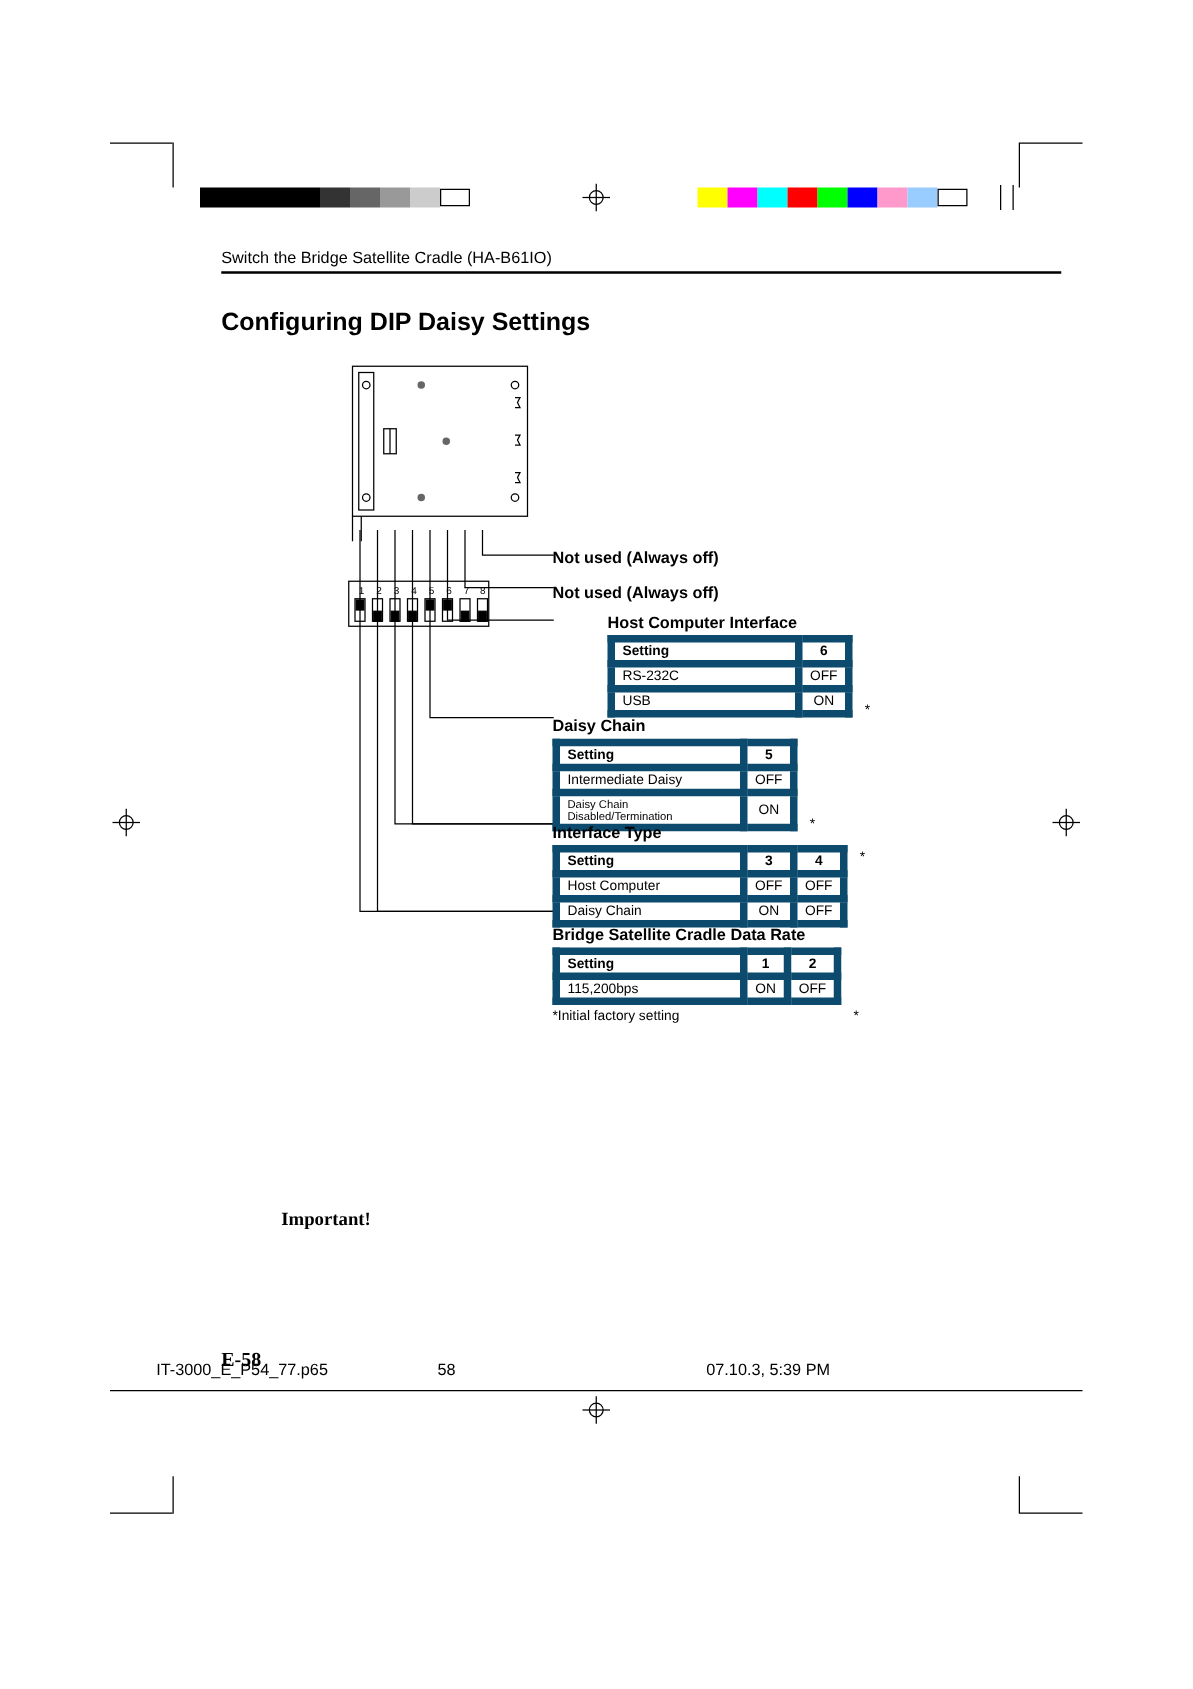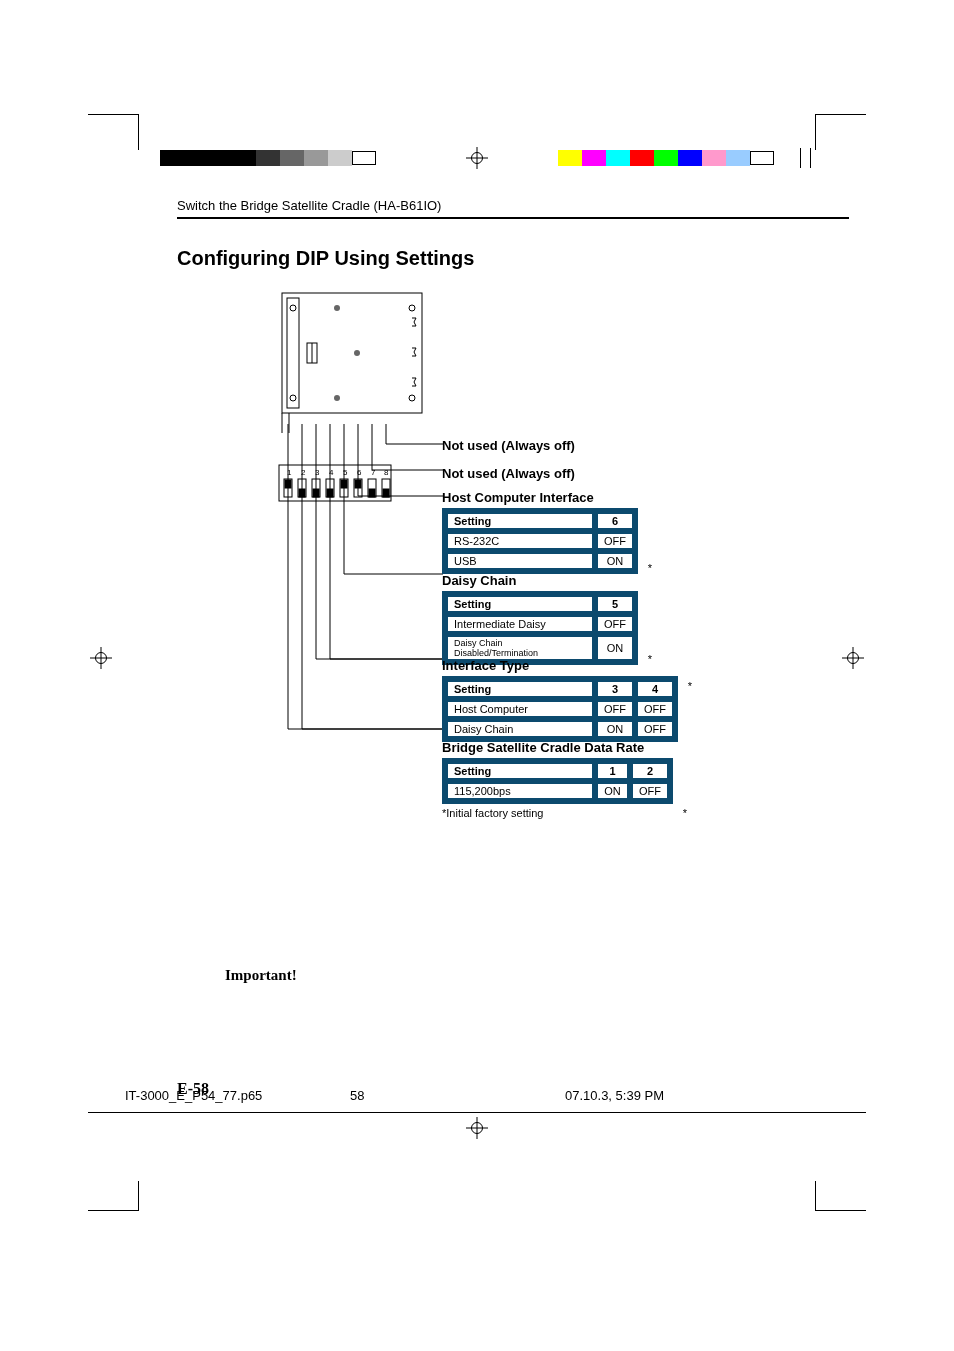--- a/index.html
+++ b/index.html
@@ -94,21 +94,21 @@
     <div class="hv"></div>
   </div>
 <div class="reg-target" style="position:absolute; right:93px; top:650px;">
     <div class="circ"></div>
     <div class="hv"></div>
   </div>
 
 <div class="content">
   <div class="running-head">Switch the Bridge Satellite Cradle (HA-B61IO)</div>
   <div class="rule"></div>
-  <div class="h1">Configuring DIP Using Settings</div>
+  <div class="h1">Configuring DIP Daisy Settings</div>
 
   <div class="diagram-wrap">
     <svg class="diag-svg" width="160" height="180" viewBox="0 0 160 180">
 
       <rect x="5" y="5" width="140" height="120" fill="none" stroke="#000"></rect>
       <rect x="10" y="10" width="12" height="110" fill="none" stroke="#000"></rect>
       <circle cx="16" cy="20" r="3" fill="none" stroke="#000"></circle>
       <circle cx="16" cy="110" r="3" fill="none" stroke="#000"></circle>
       <circle cx="135" cy="20" r="3" fill="none" stroke="#000"></circle>
       <circle cx="135" cy="110" r="3" fill="none" stroke="#000"></circle>
@@ -168,21 +168,21 @@
         <path d="M95 0 v46  h71"></path>
         <path d="M109 0 v20 h57"></path>
       </g>
     </svg>
 
     
     <div class="right-col">
       <div style="position:absolute; top:50px;" class="line-label">Not used (Always off)</div>
       <div style="position:absolute; top:78px;" class="line-label">Not used (Always off)</div>
 
-      <div style="position:absolute; top:102px;">
+      <div style="position:absolute; top:102px;margin-left:44px;">
         <div class="line-label">Host Computer Interface</div>
         <table class="tbl">
           <tbody>
               <tr>
                 <th style="width:150px">Setting</th>
                 <th class="c" style="width:35px">6</th>
               </tr>
           <tr>
                 <td>RS-232C</td>
                 <td class="c">OFF</td>

